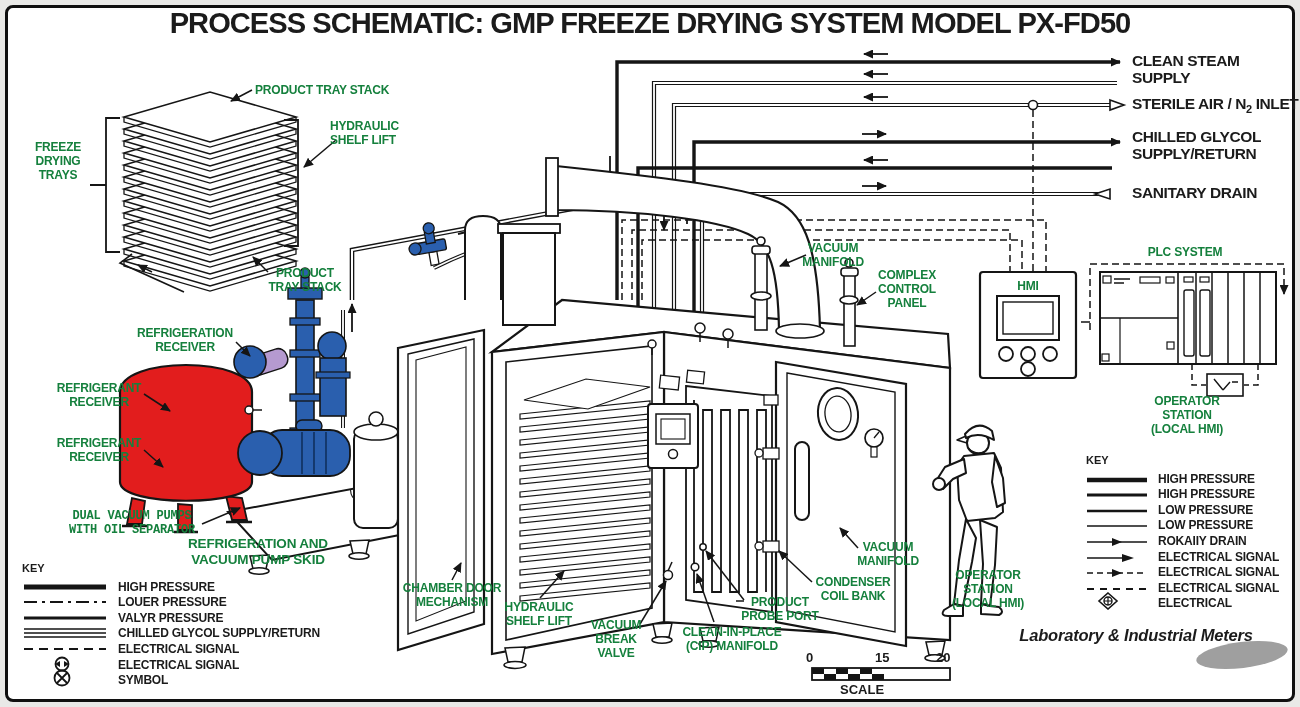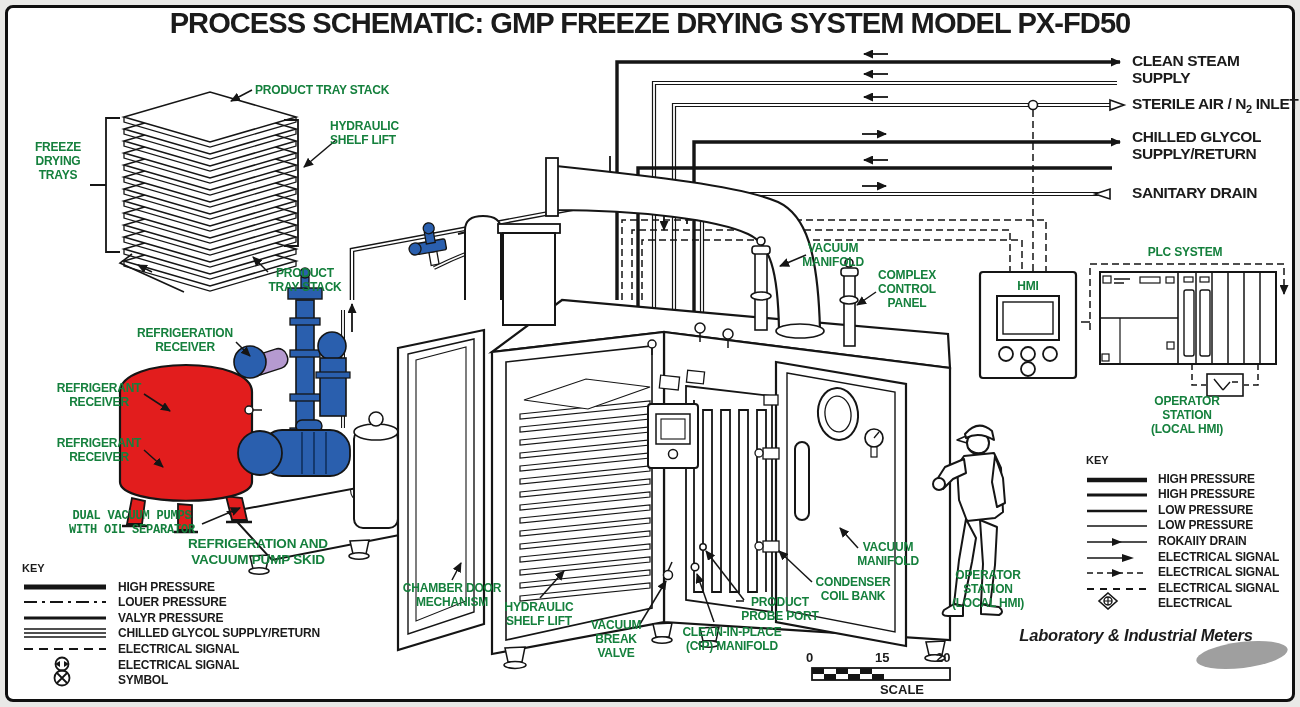--- a/index.html
+++ b/index.html
@@ -11,21 +11,21 @@
   .lbl.c{transform:translateX(-50%);text-align:center;}
   .lbl.big{font-size:13.5px;text-align:center;}
   .supply{position:absolute;left:1132px;font-size:15.5px;font-weight:700;letter-spacing:-.4px;line-height:17px;white-space:pre-line;}
   .supply sub{font-size:11px;}
   .keybox{position:absolute;}
   .ktitle{font-size:11px;font-weight:700;margin-bottom:4px;}
   .krow{display:flex;align-items:flex-end;height:15.6px;}
   .krow svg{flex:0 0 auto;}
   .krow span{font-size:12px;font-weight:700;letter-spacing:-.2px;margin-left:10px;white-space:nowrap;}
   .scnum{position:absolute;font-size:13px;font-weight:700;}
-  .sclabel{position:absolute;left:840px;top:682px;width:84px;text-align:right;font-size:13px;font-weight:700;}
+  .sclabel{position:absolute;left:840px;top:682px;width:84px;text-align:left;font-size:13px;font-weight:700;}
   .logo{position:absolute;left:978px;top:624px;width:316px;text-align:center;}
   .logoname{position:relative;font-size:46px;font-weight:700;font-style:italic;letter-spacing:-2px;line-height:46px;z-index:2;}
   .logoname svg{vertical-align:-4px;}
   .swoosh{position:absolute;left:218px;top:18px;width:92px;height:26px;background:#9f9f9f;border-radius:50%;transform:rotate(-7deg);z-index:1;}
   .tagline{position:relative;font-size:16.5px;font-weight:700;letter-spacing:-.2px;margin-top:2px;z-index:2;font-style:italic;}
 </style>
 </head>
 <body>
 
 <div class="frame"></div>

